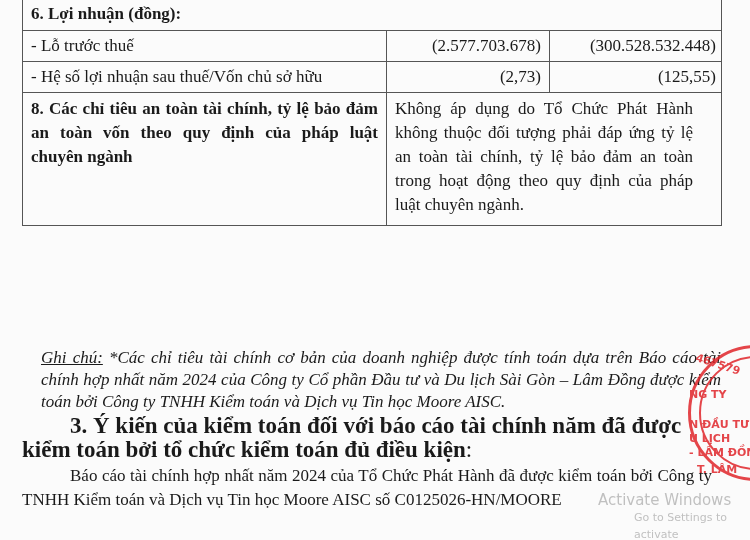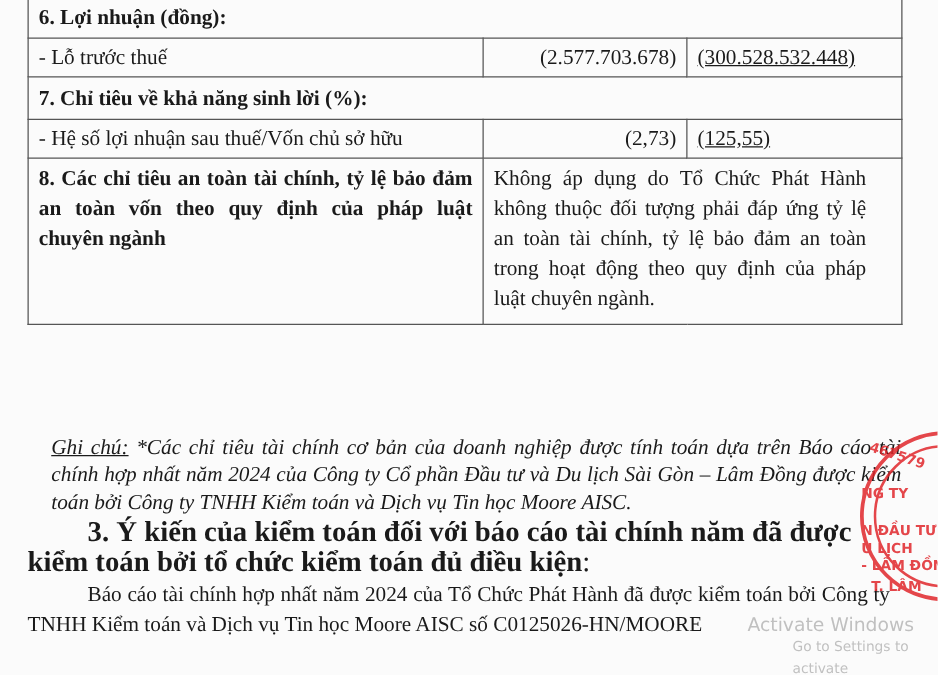--- a/index.html
+++ b/index.html
@@ -16,21 +16,21 @@
   }
   table.fin td {
     border:1.3px solid #555;
     padding:0 8px;
     height:30px;
     vertical-align:middle;
     line-height:22px;
   }
   table.fin td.c1 { width:347px; }
   table.fin td.c2 { width:146px; text-align:right;margin-left:22px; }
-  table.fin td.c3 { width:158px; padding-right:5px;text-decoration:underline;}
+  table.fin td.c3 { width:158px; text-align:right; padding-right:5px;}
   table.fin tr.sec td { font-weight:bold; height:33px; }
   table.fin tr.big td { height:128px; vertical-align:top; padding-top:4px; }
   table.fin tr.big td.c1 { font-weight:bold; text-align:justify; line-height:24px; }
   table.fin tr.big td.desc { text-align:justify; line-height:24px; padding-right:28px; }
   .note {
     position:absolute; left:22px; top:347px; width:680px;
     font-size:17px; line-height:22px; font-style:italic; text-align:justify;margin-left:19px;
   }
   .note .lbl { text-decoration:underline; }
   .h3 {
@@ -68,23 +68,20 @@
 <table class="fin">
   <tbody>
       <tr class="sec">
     <td colspan="3">6. Lợi nhuận (đồng):</td>
   </tr>
   <tr>
     <td class="c1">- Lỗ trước thuế</td>
     <td class="c2">(2.577.703.678)</td>
     <td class="c3">(300.528.532.448)</td>
   </tr>
-  <tr class="sec">
-    <td colspan="3">7. Chỉ tiêu về khả năng sinh lời (%):</td>
-  </tr>
   <tr>
     <td class="c1">- Hệ số lợi nhuận sau thuế/Vốn chủ sở hữu</td>
     <td class="c2">(2,73)</td>
     <td class="c3">(125,55)</td>
   </tr>
   <tr class="big">
     <td class="c1">8. Các chỉ tiêu an toàn tài chính, tỷ lệ bảo đảm an toàn vốn theo quy định của pháp luật chuyên ngành</td>
     <td colspan="2" class="desc">Không áp dụng do Tổ Chức Phát Hành không thuộc đối tượng phải đáp ứng tỷ lệ an toàn tài chính, tỷ lệ bảo đảm an toàn trong hoạt động theo quy định của pháp luật chuyên ngành.</td>
   </tr>
 </tbody>

